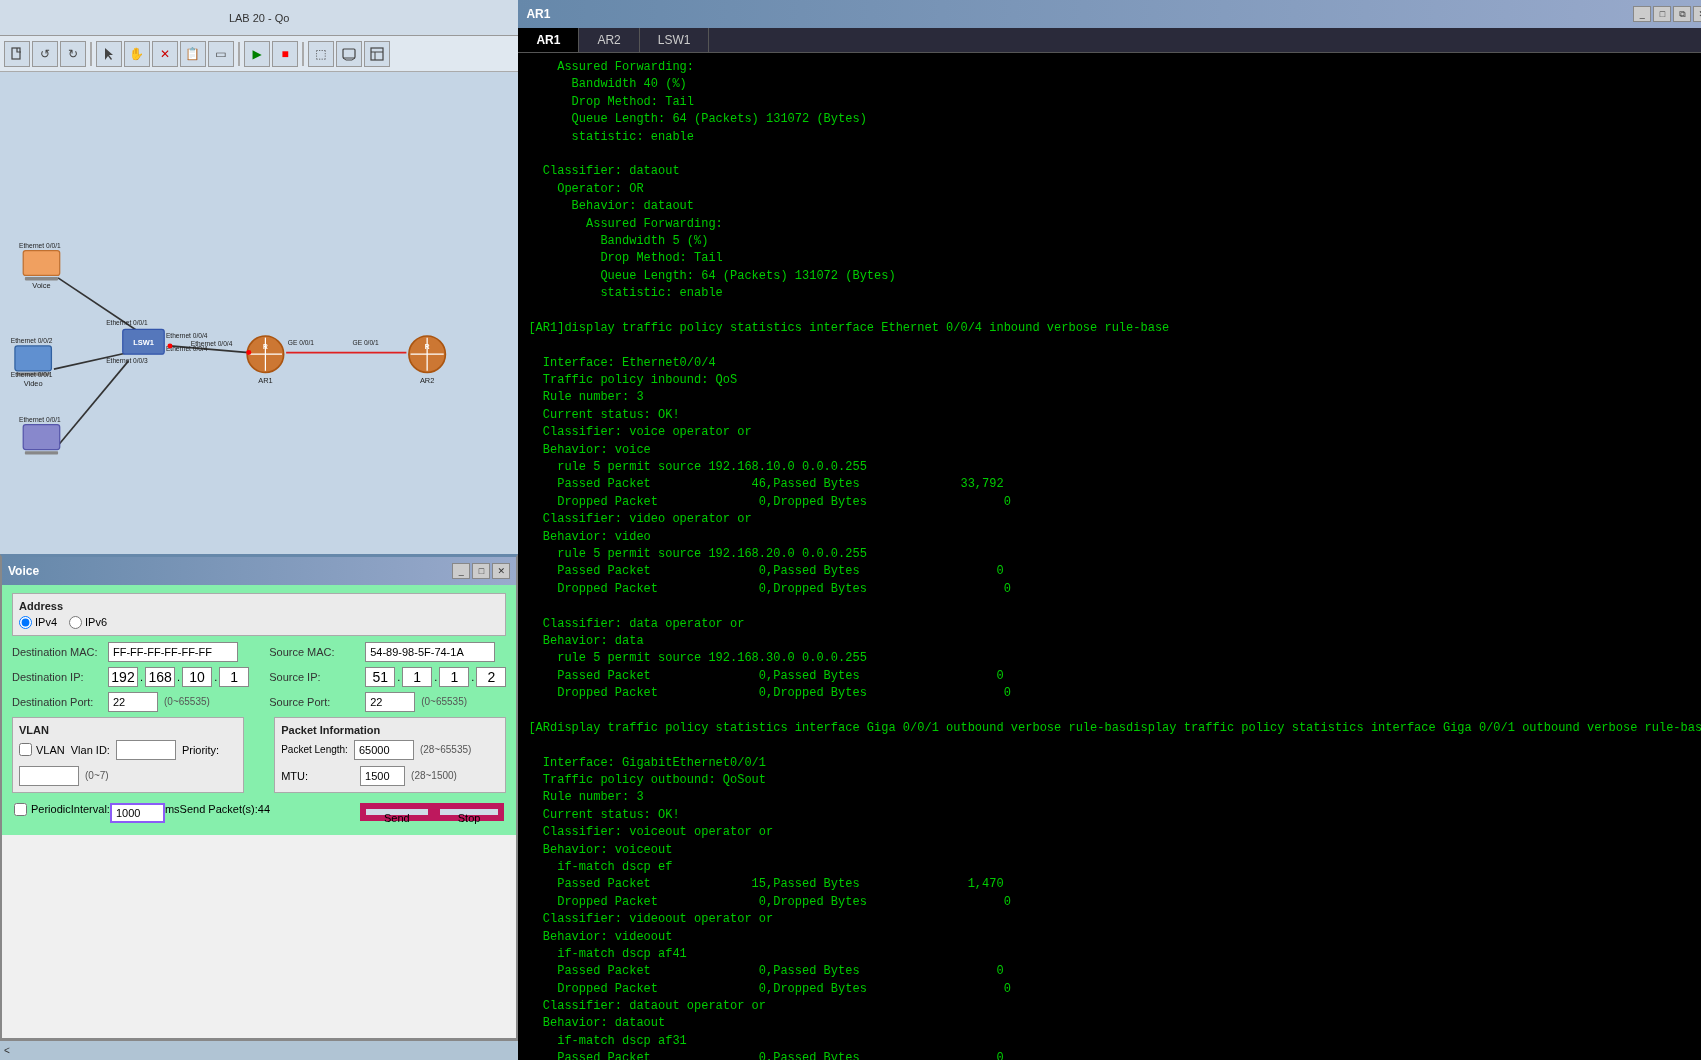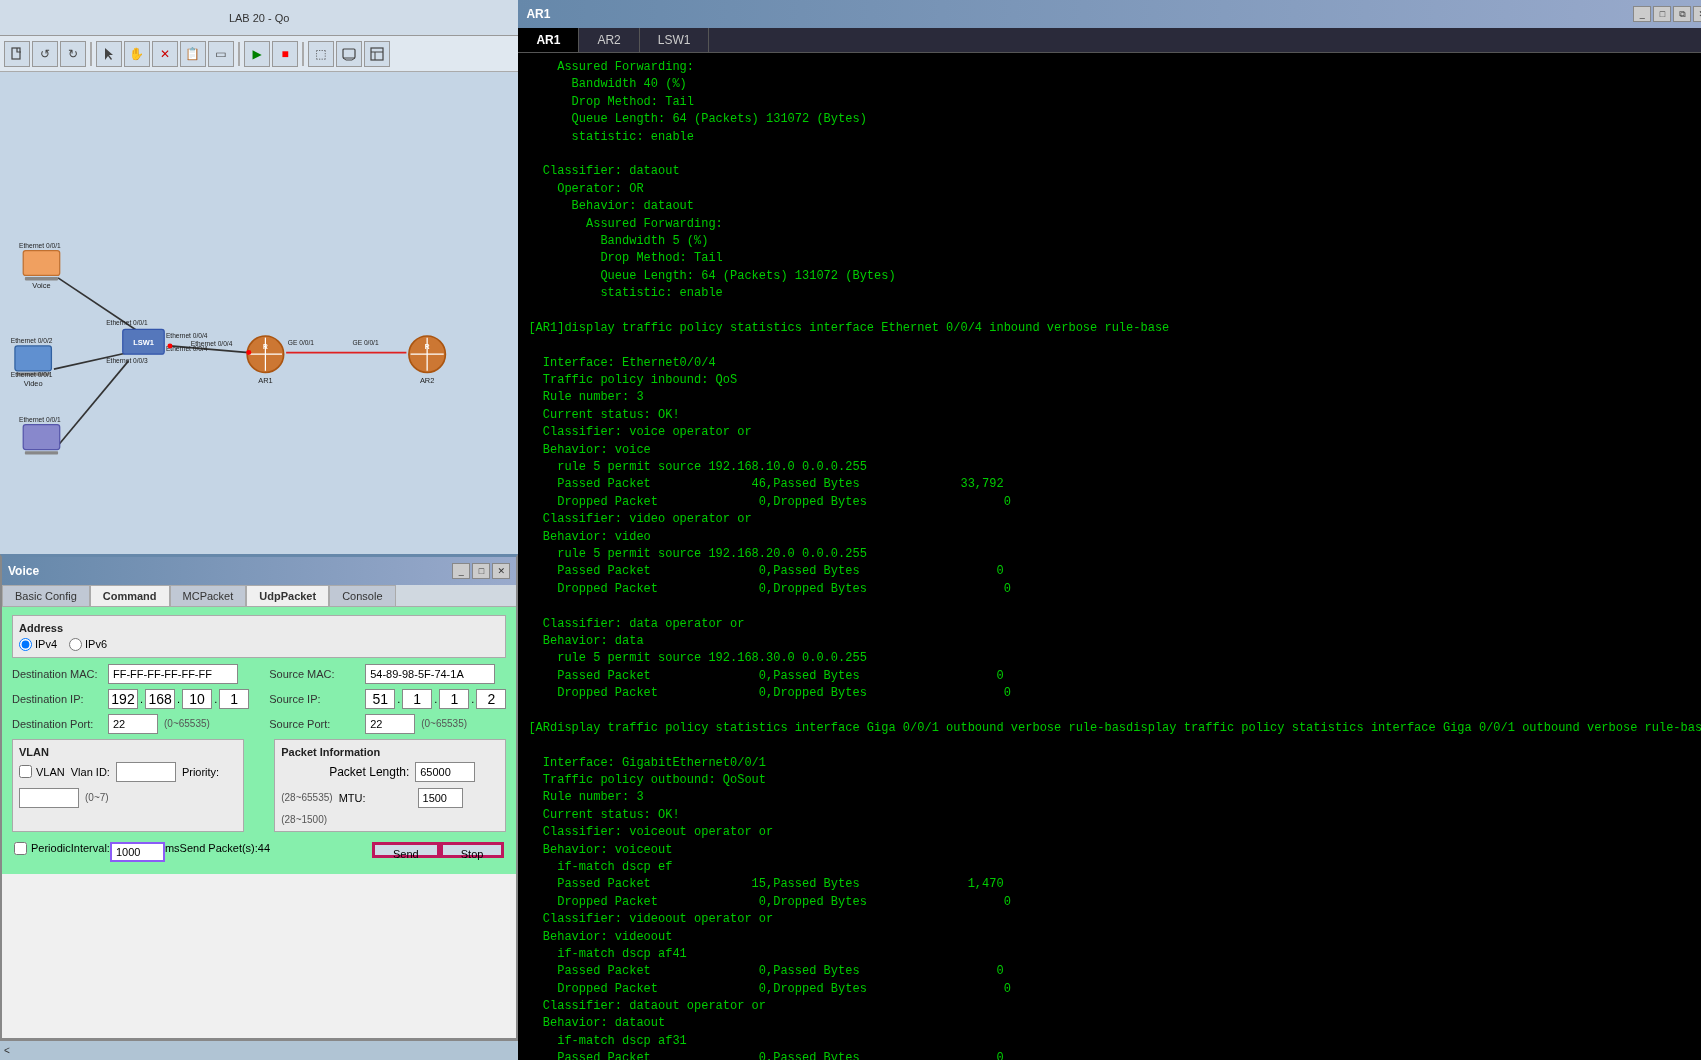--- a/index.html
+++ b/index.html
@@ -60,21 +60,21 @@
     .data-textarea { width: 100%; height: 80px; border: 1px solid #aaa; background: white; resize: none; font-size: 11px; padding: 3px; }
 
     .checkbox-label { display: flex; align-items: center; gap: 4px; font-size: 11px; }
 
     .bottom-row { display: flex; align-items: flex-start; gap: 0; padding: 4px 2px; }
     .bottom-label { font-size: 11px; }
     .bottom-input { width: 55px; border: 2px solid #8b5cf6; height: 20px; font-size: 11px; padding: 1px 4px; background: white; }
     .bottom-ms { font-size: 11px; }
     .send-packets-label { font-size: 11px; }
     .spacer { flex: 1; }
-    .action-btn { padding: 3px 18px; background: #d0dce8; border: 3px solid #be185d; font-size: 11px; cursor: pointer; height: 16px; }
+    .action-btn { padding: 3px 18px; background: #d0dce8; border: 6px solid #be185d; font-size: 11px; cursor: pointer; height: 16px; }
     .vlan-col { display: flex; align-items: center; gap: 6px; }
     .vlan-input { width: 60px; border: 1px solid #888; height: 20px; font-size: 11px; padding: 1px 4px; background: white; }
 
     
     .right-panel { flex: 1; display: flex; flex-direction: column; background: #000; }
     .right-titlebar { background: linear-gradient(to right, #6688aa, #99aacc); height: 28px; display: flex; align-items: center; padding: 0 8px; color: white; font-size: 12px; font-weight: bold; }
     .right-titlebar-btns { margin-left: auto; display: flex; gap: 2px; }
     .right-titlebar-btn { width: 18px; height: 16px; background: #ccc; border: 1px solid #888; display: flex; align-items: center; justify-content: center; font-size: 9px; cursor: pointer; color: #333; }
 
     .terminal-tabs { display: flex; background: #2a2a3a; border-bottom: 1px solid #555; }
@@ -218,27 +218,20 @@
     <div class="voice-dialog" style="flex:1;">
       <div class="dialog-titlebar">
         <span>Voice</span>
         <div class="dialog-titlebar-btns">
           <button class="dialog-titlebar-btn">_</button>
           <button class="dialog-titlebar-btn">□</button>
           <button class="dialog-titlebar-btn">✕</button>
         </div>
       </div>
 
-      <div class="dialog-tabs">
-        <div class="dialog-tab">Basic Config</div>
-        <div class="dialog-tab active">Command</div>
-        <div class="dialog-tab">MCPacket</div>
-        <div class="dialog-tab active" style="background:#f0f0f0;">UdpPacket</div>
-        <div class="dialog-tab">Console</div>
-      </div>
 
       <div class="dialog-content">
 
         <div class="section-border">
           <div class="section-border-title">Address</div>
           <div class="radio-group">
             <label class="radio-label">
               <input type="radio" name="ipver" checked="" style="">
               <span>IPv4</span>
             </label>
@@ -310,21 +303,21 @@
               <span style="font-size:11px;">Vlan ID:</span>
               <input class="vlan-input" type="text" style="">
               <span style="font-size:11px;">Priority:</span>
               <input class="vlan-input" type="text" style="">
               <span class="form-hint">(0~7)</span>
             </div>
           </div>
           <div class="section-border" style="flex:1;">
             <div class="section-border-title">Packet Information</div>
             <div style="display:flex;gap:6px;align-items:center;flex-wrap:wrap;">
-              <span style="font-size:12px;margin-left:48px;">Packet Length:</span>
+              <span style="font-size:10px;">Packet Length:</span>
               <input class="form-input" type="text" value="65000" style="width: 60px;">
               <span class="form-hint">(28~65535)</span>
               <span style="font-size:11px;">MTU:</span>
               <input class="form-input" type="text" value="1500" style="width: 45px; margin-left: 46px;">
               <span class="form-hint">(28~1500)</span>
             </div>
           </div>
         </div>
 
 

